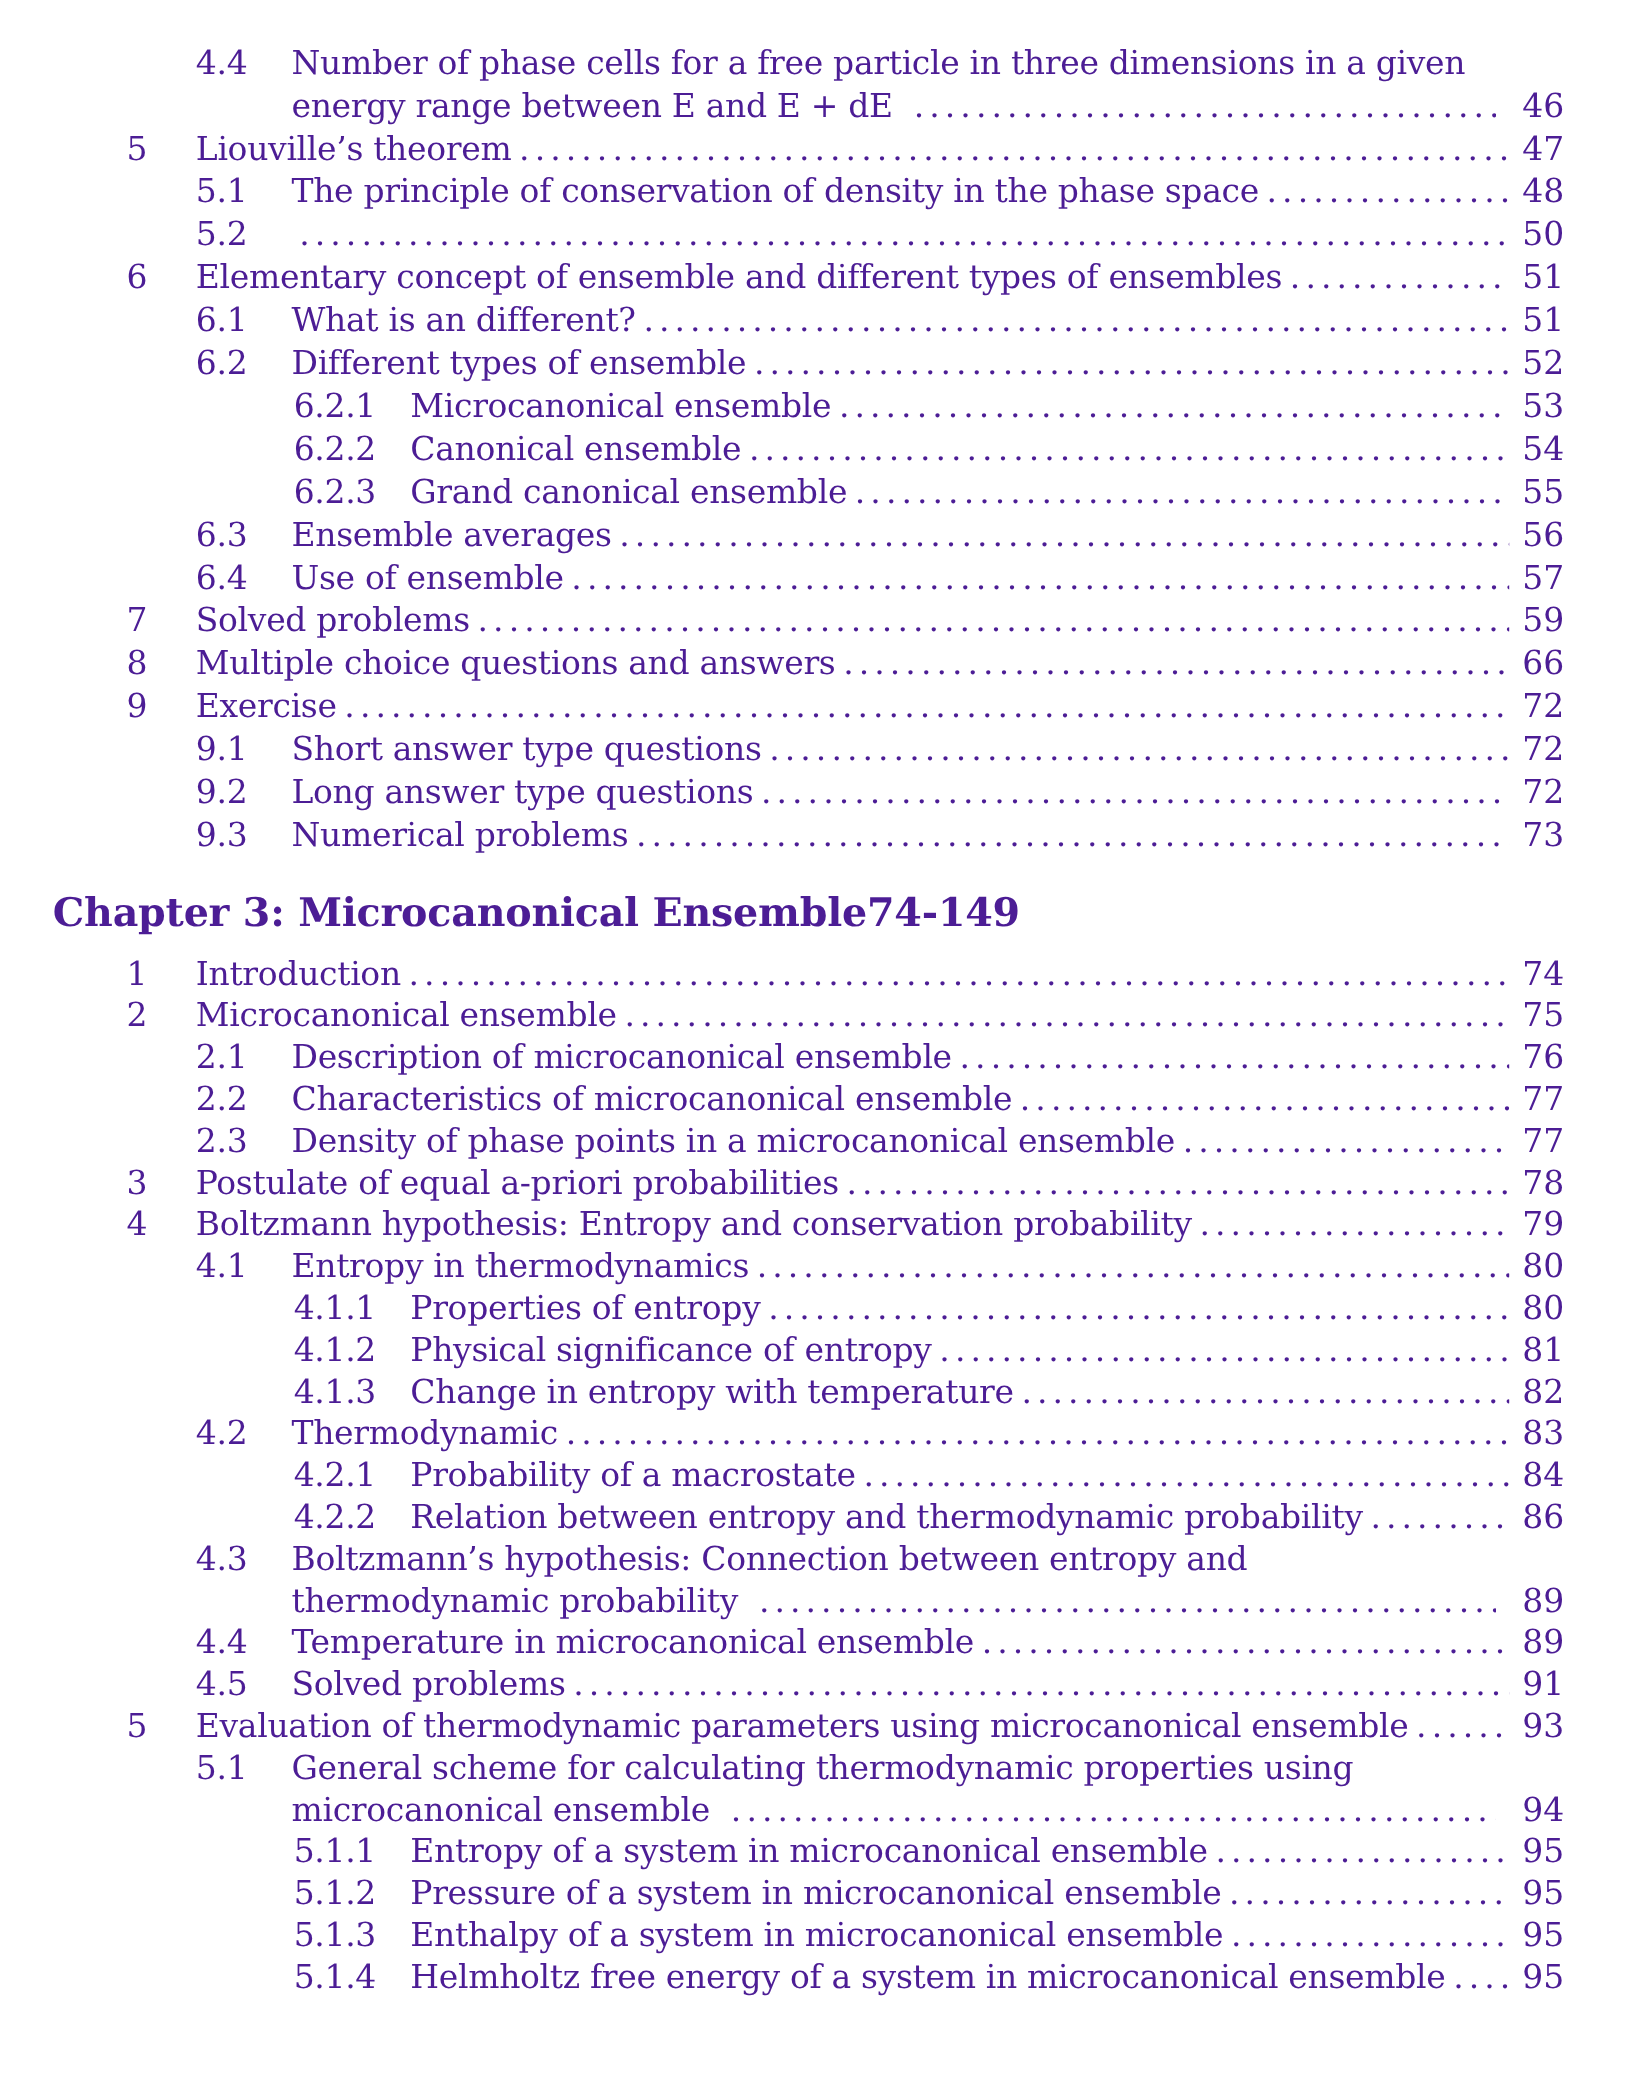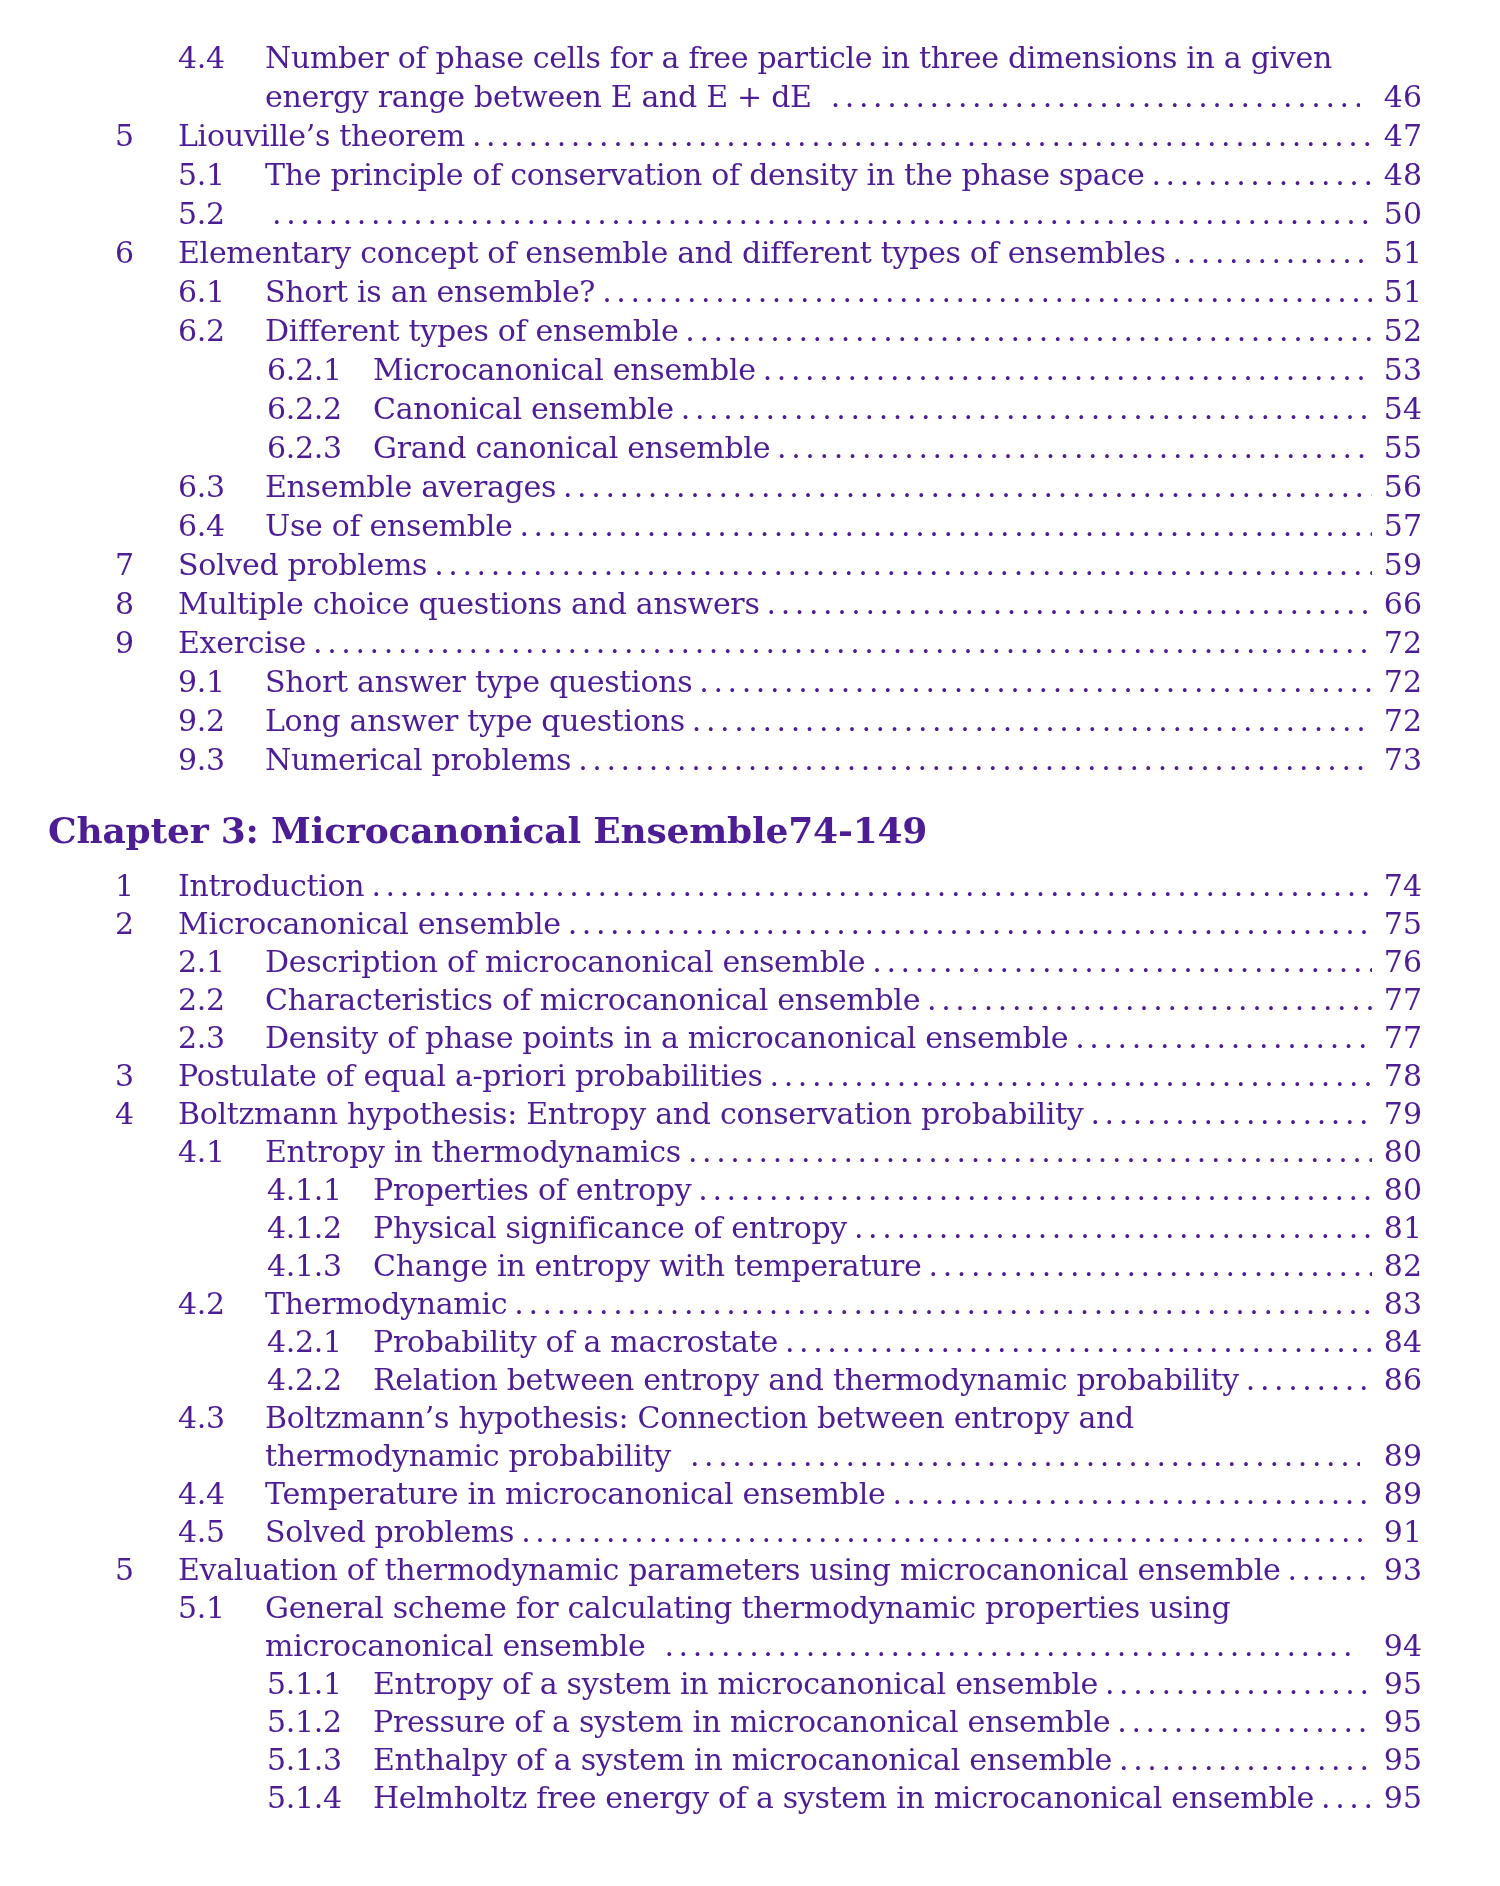--- a/index.html
+++ b/index.html
@@ -99,21 +99,21 @@
         <span class="page-num">50</span>
       </div>
       <div class="row">
         <span class="num l1">6</span>
         <span class="title">Elementary concept of ensemble and different types of ensembles</span>
         <span class="dots"></span>
         <span class="page-num">51</span>
       </div>
       <div class="row">
         <span class="num l2">6.1</span>
-        <span class="title">Short is an ensemble?</span>
+        <span class="title">What is an different?</span>
         <span class="dots"></span>
         <span class="page-num">51</span>
       </div>
       <div class="row">
         <span class="num l2">6.2</span>
         <span class="title">Different types of ensemble</span>
         <span class="dots"></span>
         <span class="page-num">52</span>
       </div>
       <div class="row">

